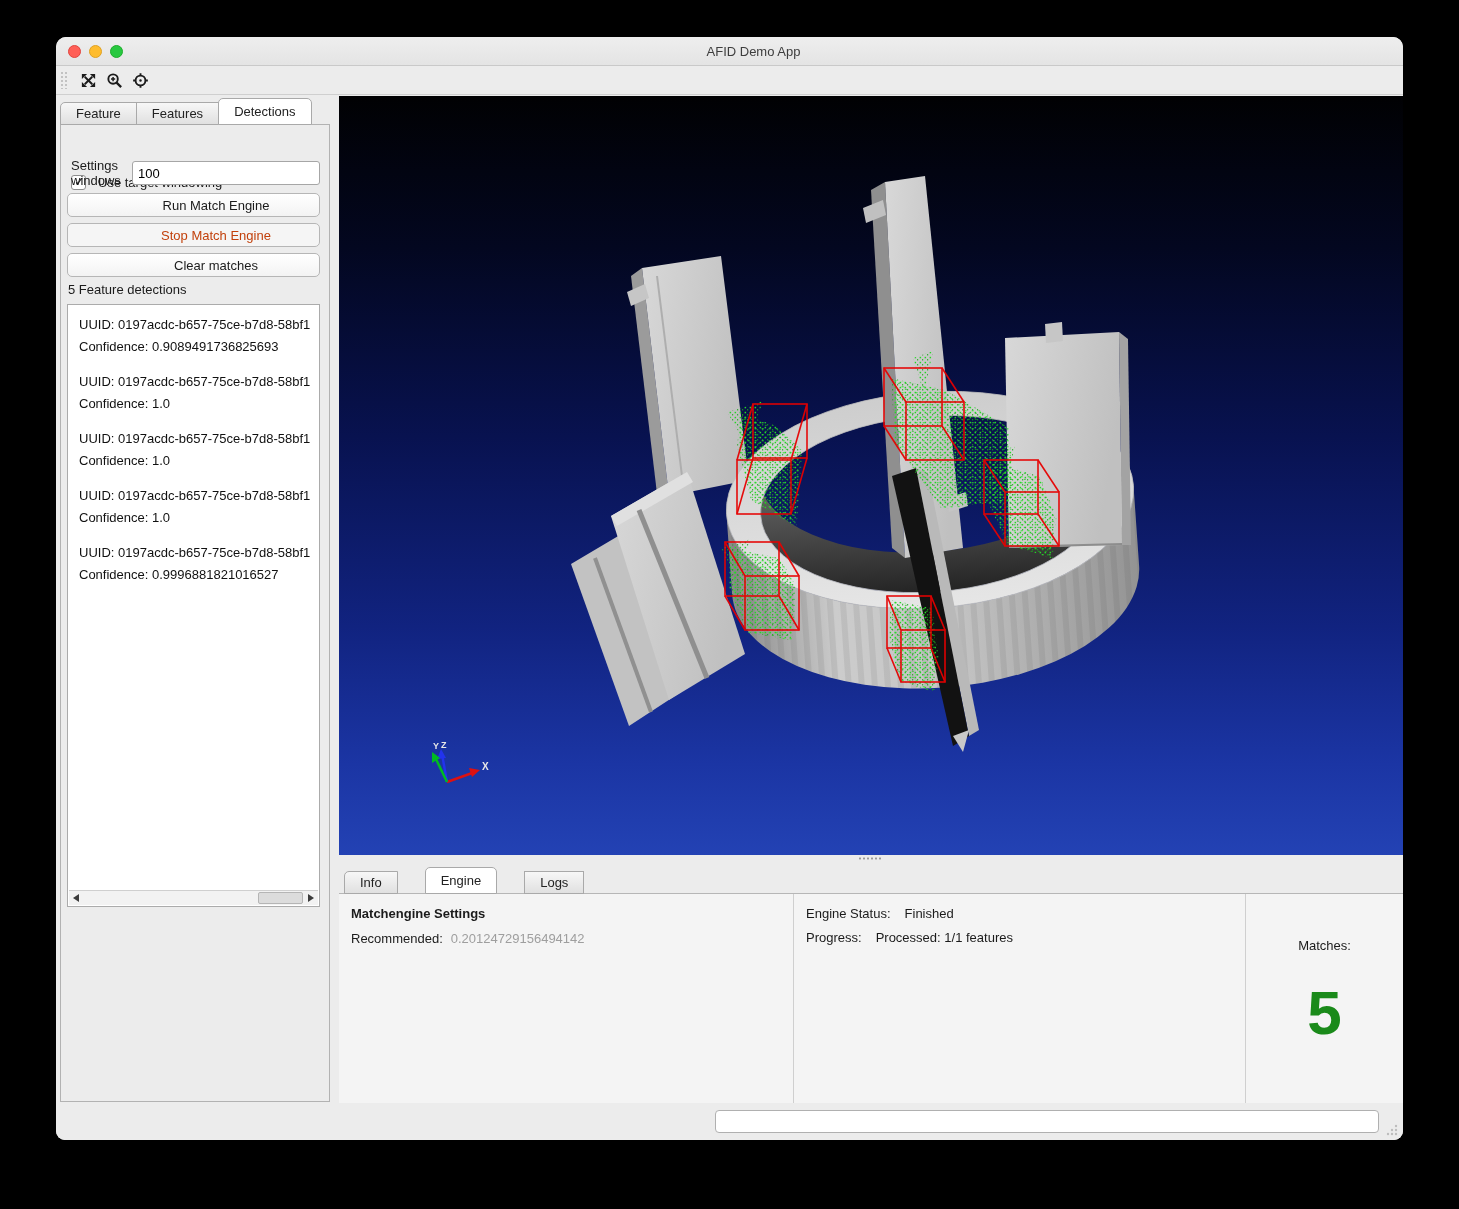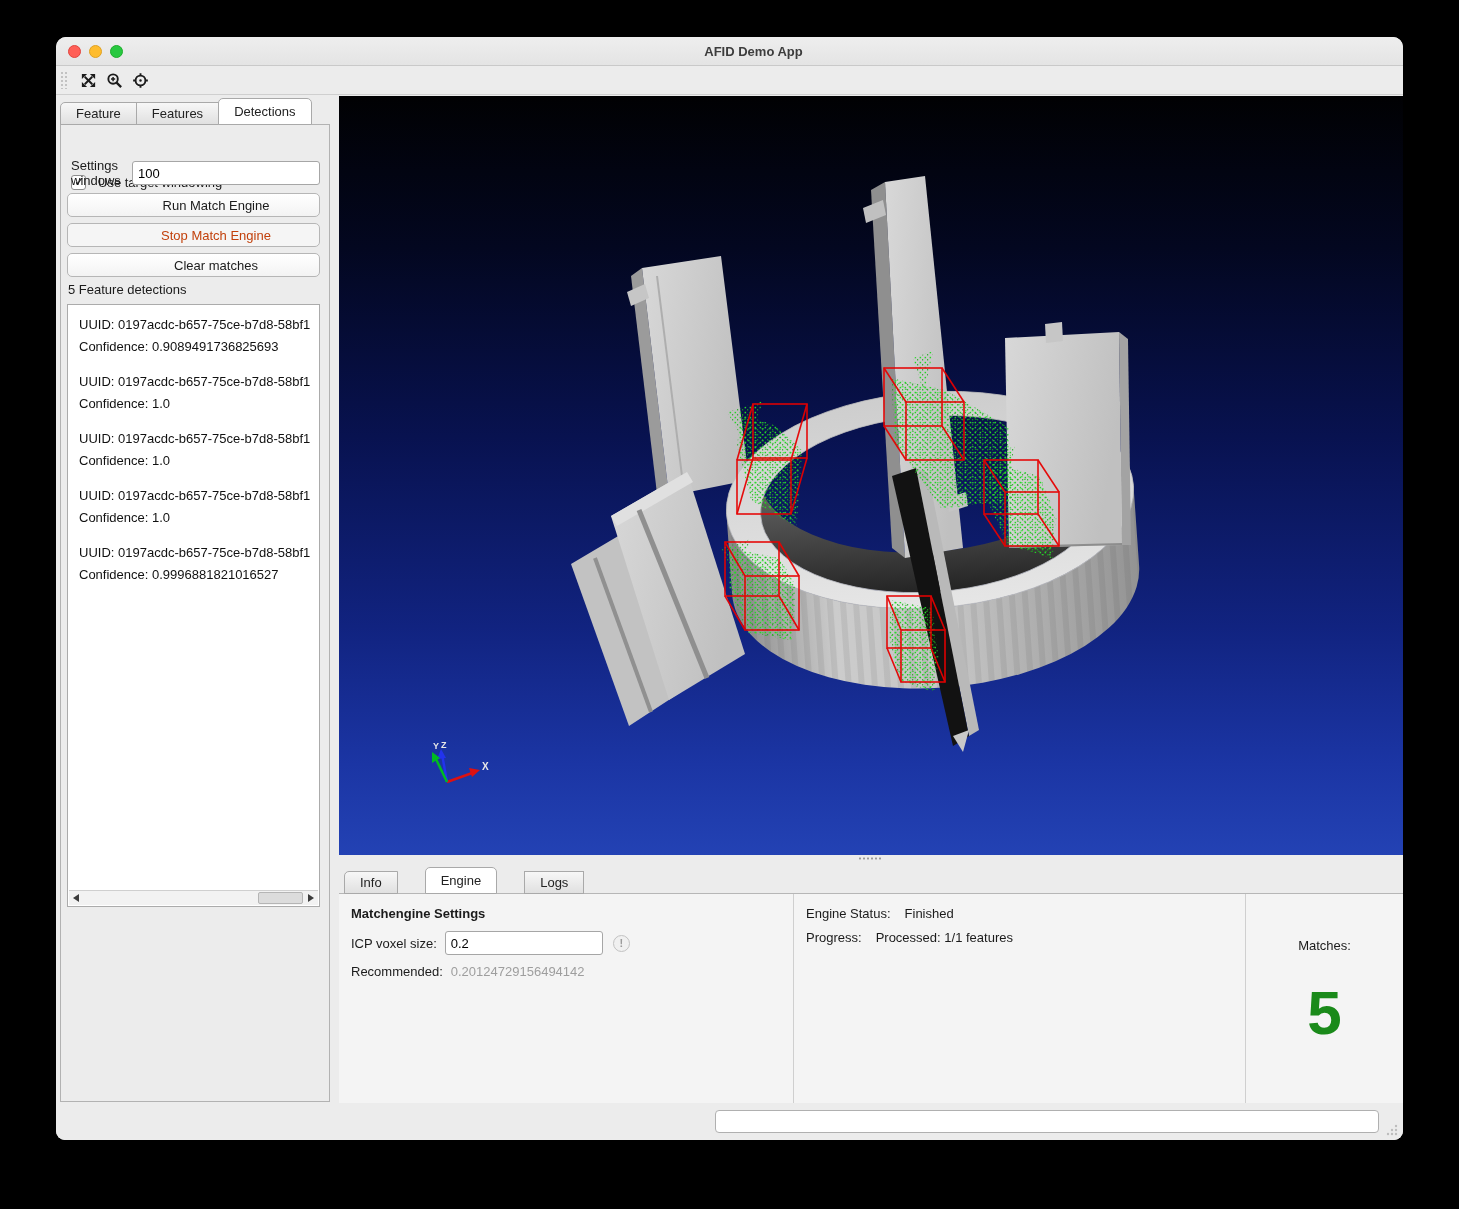--- a/index.html
+++ b/index.html
@@ -9,21 +9,21 @@
     background:#ececec; border-radius:10px 10px 9px 9px; overflow:hidden;
     box-shadow:0 25px 60px rgba(0,0,0,.6); }
   
   .titlebar { position:absolute; left:0; top:0; width:100%; height:29px;
     background:linear-gradient(#eeeeee,#e4e4e4); border-bottom:1px solid #c9c9c9; }
   .tl { position:absolute; top:8px; width:13px; height:13px; border-radius:50%; }
   .tl.red { left:12px; background:#ff5f57; border:1px solid #e0443e; }
   .tl.yellow { left:33px; background:#febc2e; border:1px solid #dea123; }
   .tl.green { left:54px; background:#28c840; border:1px solid #1dad2b; }
   .title { position:absolute; width:100%; text-align:center; line-height:29px;
-    font-weight:bold; color:#3d3d3d;padding-left:48px; }
+    font-weight:normal; color:#3d3d3d;padding-left:48px; }
   
   .toolbar { position:absolute; left:0; top:29px; width:100%; height:29px;
     background:#ececec; border-bottom:1px solid #cfcfcf; display:flex; align-items:center; }
   .drag-dots { width:7px; height:18px; margin-left:4px; margin-right:8px;
     background-image:radial-gradient(circle,#c2c2c2 1px,transparent 1.3px);
     background-size:4px 4px; }
   .tbtn { width:26px; height:24px; display:flex; align-items:center; justify-content:center; }
   .tbtn svg { width:17px; height:17px; }
   
   .side-tabs { position:absolute; left:4px; top:61px; height:27px; display:flex;
@@ -379,25 +379,20 @@
 
   <div class="bpanel">
     <div class="bp-tabs">
       <div class="tab first">Info</div>
       <div class="tab active">Engine</div>
       <div class="tab">Logs</div>
     </div>
     <div class="bp-pane">
       <div class="bp-sec">
         <div class="bp-title">Matchengine Settings</div>
-        <div class="icp-row">
-          <span>ICP voxel size:</span>
-          <input value="0.2" style="">
-          <span class="balloon">!</span>
-        </div>
         <div class="rec-row">
           <span>Recommended:</span>
           <span class="rec-val">0.20124729156494142</span>
         </div>
       </div>
       <div class="bp-sec">
         <div class="stat-row">
           <span class="lbl">Engine Status:</span>
           <span>Finished</span>
         </div>

